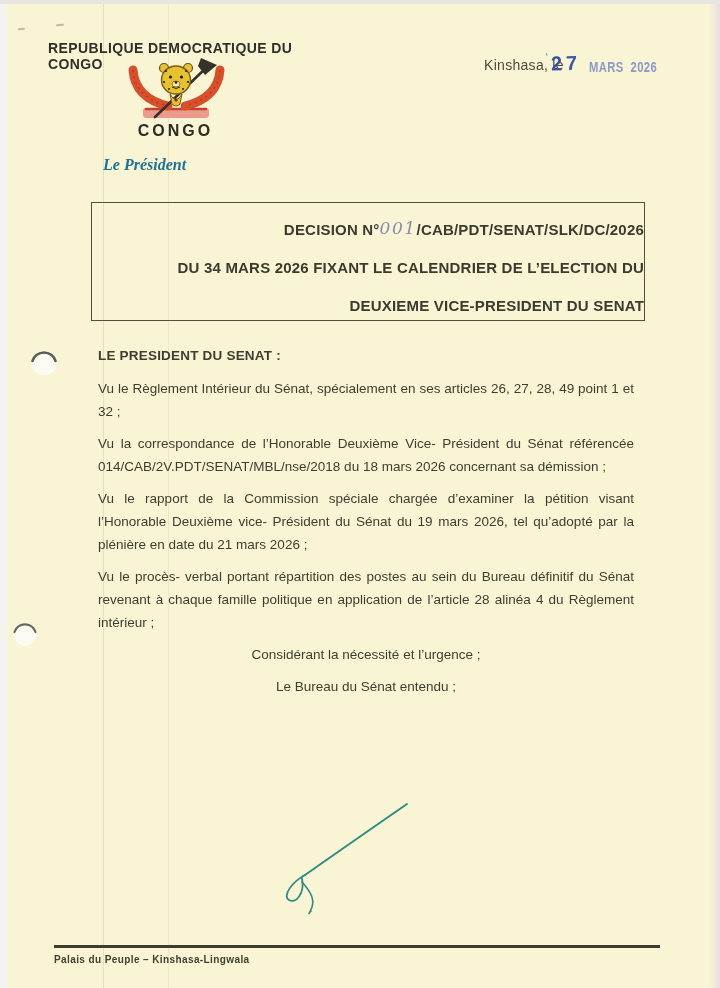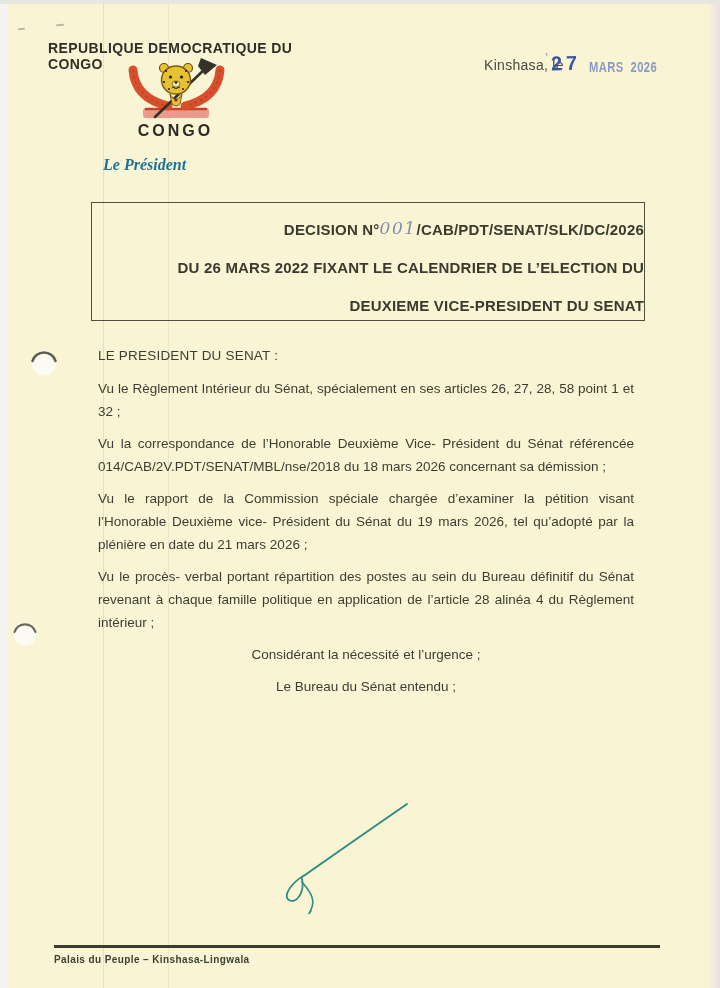--- a/index.html
+++ b/index.html
@@ -56,21 +56,21 @@
   .hand{
     font-family:"DejaVu Serif", serif; font-style:italic; font-weight:normal;
     font-size:17px; color:#848bae; letter-spacing:1.5px; position:relative; top:-1px;
   }
 
   
   .doc-body{
     position:absolute; left:98px; top:340px; width:536px;
     font-size:13.5px; line-height:23px; color:#3d3d32;
   }
-  .doc-body .heading{ font-weight:normal; letter-spacing:.2px; margin-bottom:10px; }
+  .doc-body .heading{ font-weight:bold; letter-spacing:.2px; margin-bottom:10px; }
   .doc-body p{ text-align:justify; margin-bottom:9px; }
   .doc-body p.no-j{ text-align:center; }
 
   
   .signature{ position:absolute; left:280px; top:793px; }
   .hole{ position:absolute; }
 
   
   .footer-line{ position:absolute; left:54px; top:941px; width:606px; height:3px; background:#3c3c2f; }
   .footer-text{
@@ -126,27 +126,27 @@
   <div class="senat">CONGO</div>
   <div class="president">Le Président</div>
 
   <div class="dateline">Kinshasa, le</div>
   <div class="stamp-tick">’</div>
   <div class="stamp-day">27</div>
   <div class="stamp-my">MARS  2026</div>
 
   <div class="decision-box">
     <div class="line"><span>DECISION N°</span><span class="hand">001</span><span>/CAB/PDT/SENAT/SLK/DC/2026</span></div>
-    <div class="line">DU 26 MARS 2022 FIXANT LE CALENDRIER DE L’ELECTION DU</div>
+    <div class="line">DU 34 MARS 2026 FIXANT LE CALENDRIER DE L’ELECTION DU</div>
     <div class="line">DEUXIEME VICE-PRESIDENT DU SENAT</div>
   </div>
 
   <div class="doc-body">
     <div class="heading">LE PRESIDENT DU SENAT :</div>
-    <p>Vu le Règlement Intérieur du Sénat, spécialement en ses articles 26, 27, 28, 58 point 1 et 32 ;</p>
+    <p>Vu le Règlement Intérieur du Sénat, spécialement en ses articles 26, 27, 28, 49 point 1 et 32 ;</p>
     <p>Vu la correspondance de l’Honorable Deuxième Vice- Président du Sénat référencée 014/CAB/2V.PDT/SENAT/MBL/nse/2018 du 18 mars 2026 concernant sa démission ;</p>
     <p>Vu le rapport de la Commission spéciale chargée d’examiner la pétition visant l’Honorable Deuxième vice- Président du Sénat du 19 mars 2026, tel qu’adopté par la plénière en date du 21 mars 2026 ;</p>
     <p>Vu le procès- verbal portant répartition des postes au sein du Bureau définitif du Sénat revenant à chaque famille politique en application de l’article 28 alinéa 4 du Règlement intérieur ;</p>
     <p class="no-j">Considérant la nécessité et l’urgence ;</p>
     <p class="no-j">Le Bureau du Sénat entendu ;</p>
   </div>
 
   <svg class="signature" width="140" height="125" viewBox="0 0 140 125">
     <path d="M 127,7 Q 72,45 25,78" stroke="#2f8c83" stroke-width="2" fill="none" stroke-linecap="round"></path>
     <path d="M 25,78 C 12,85 2,99 9,103 C 16,107 25,96 22,82 Q 21,79 25,78" stroke="#2f8c83" stroke-width="1.8" fill="none" stroke-linecap="round"></path>

